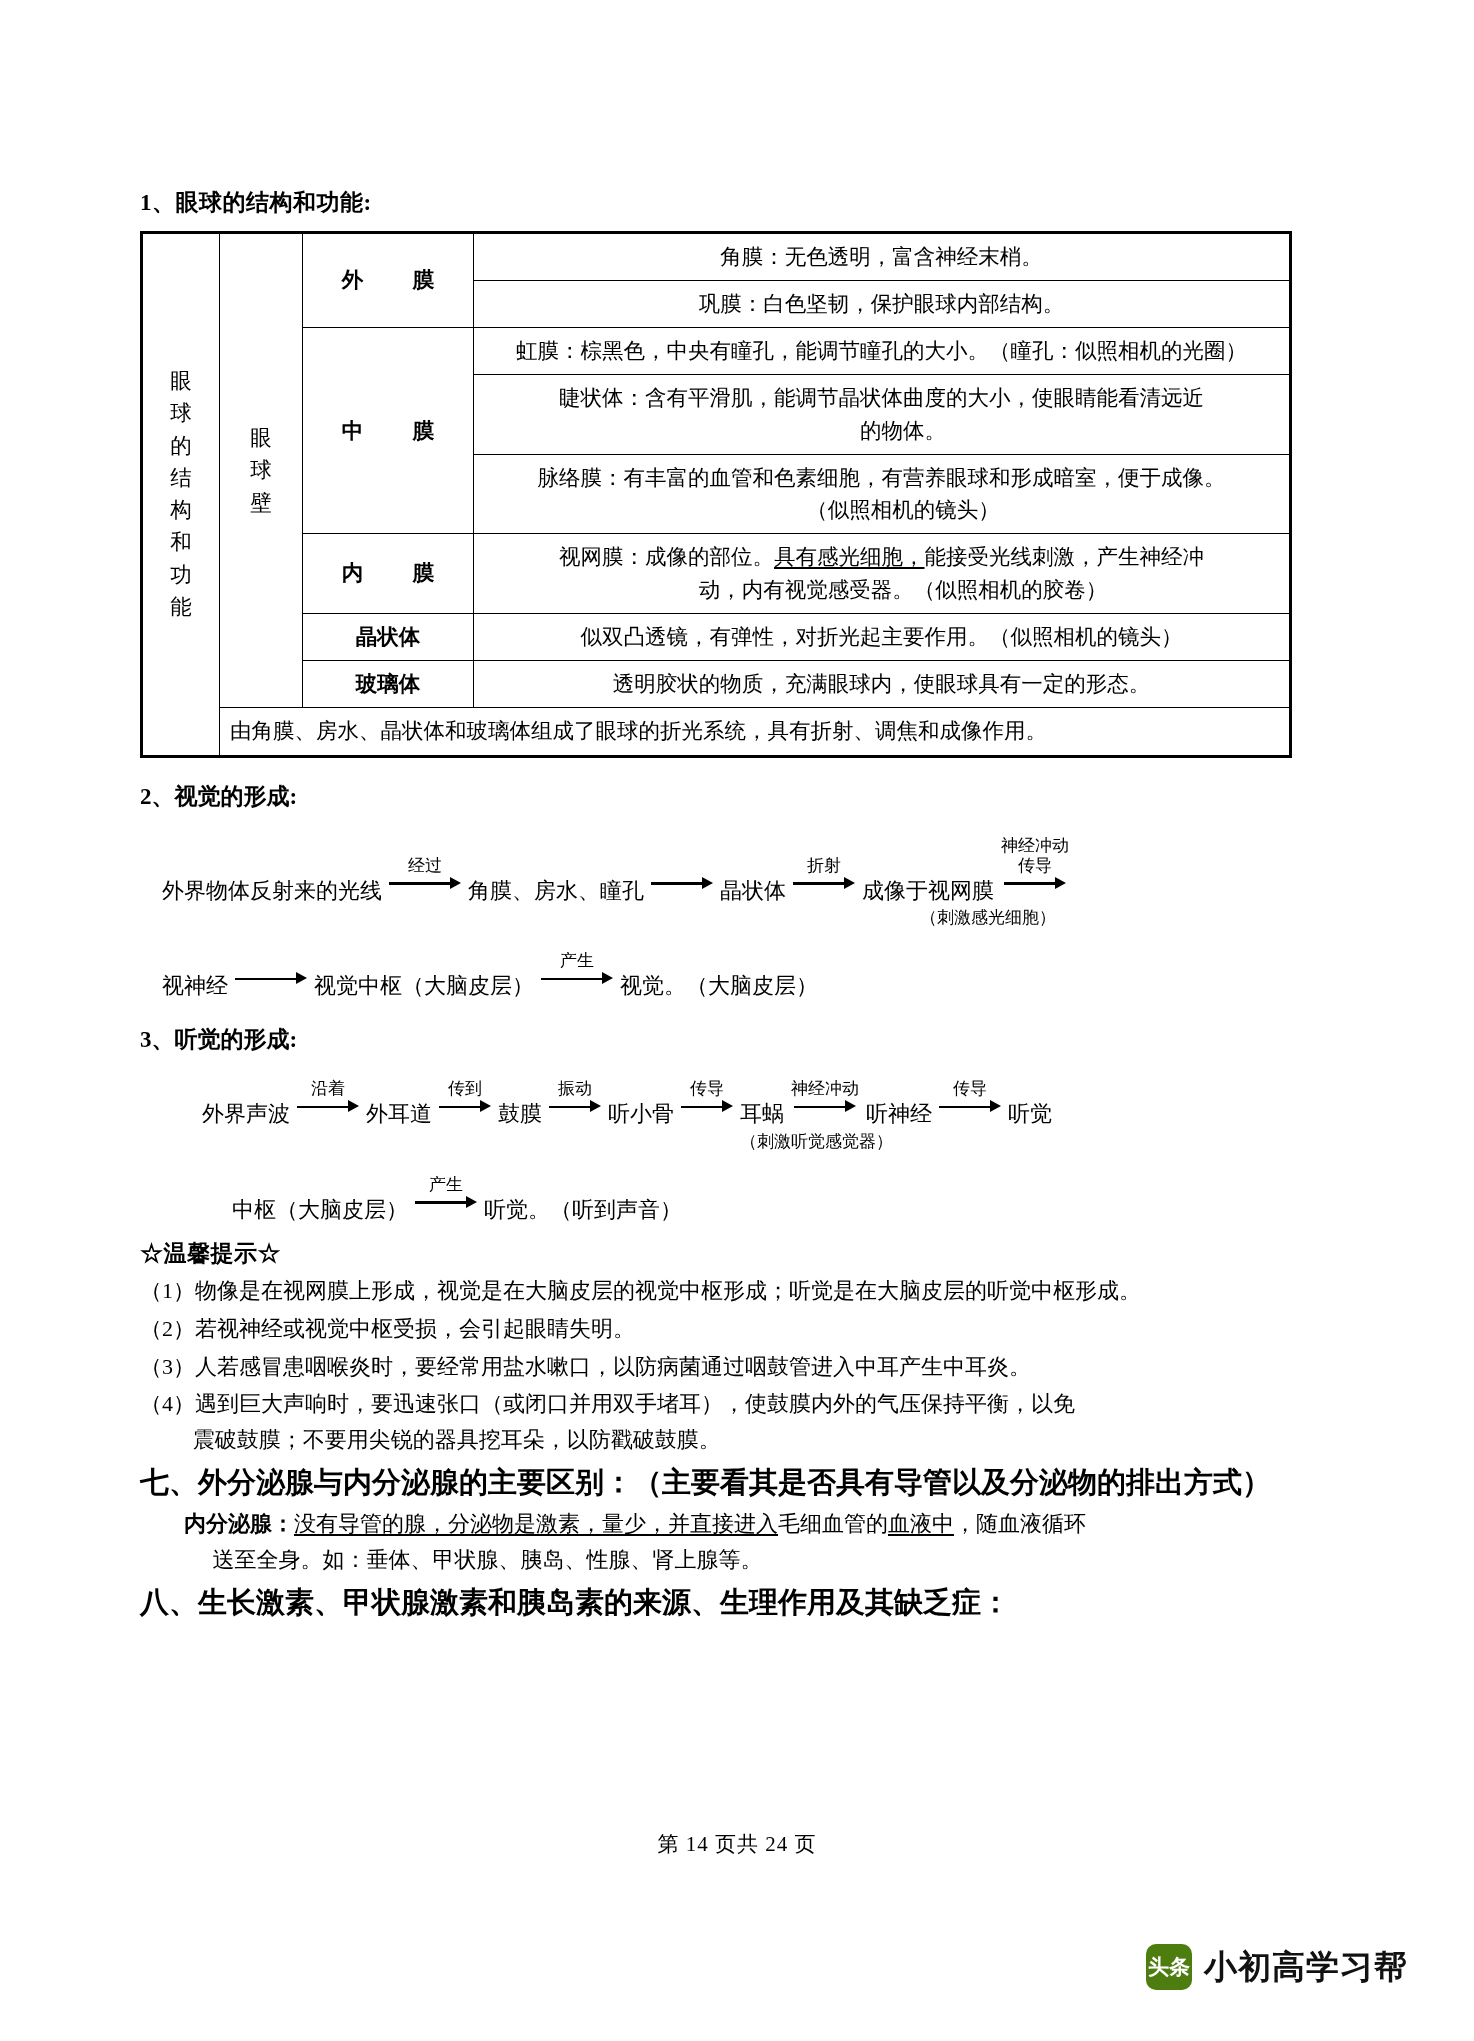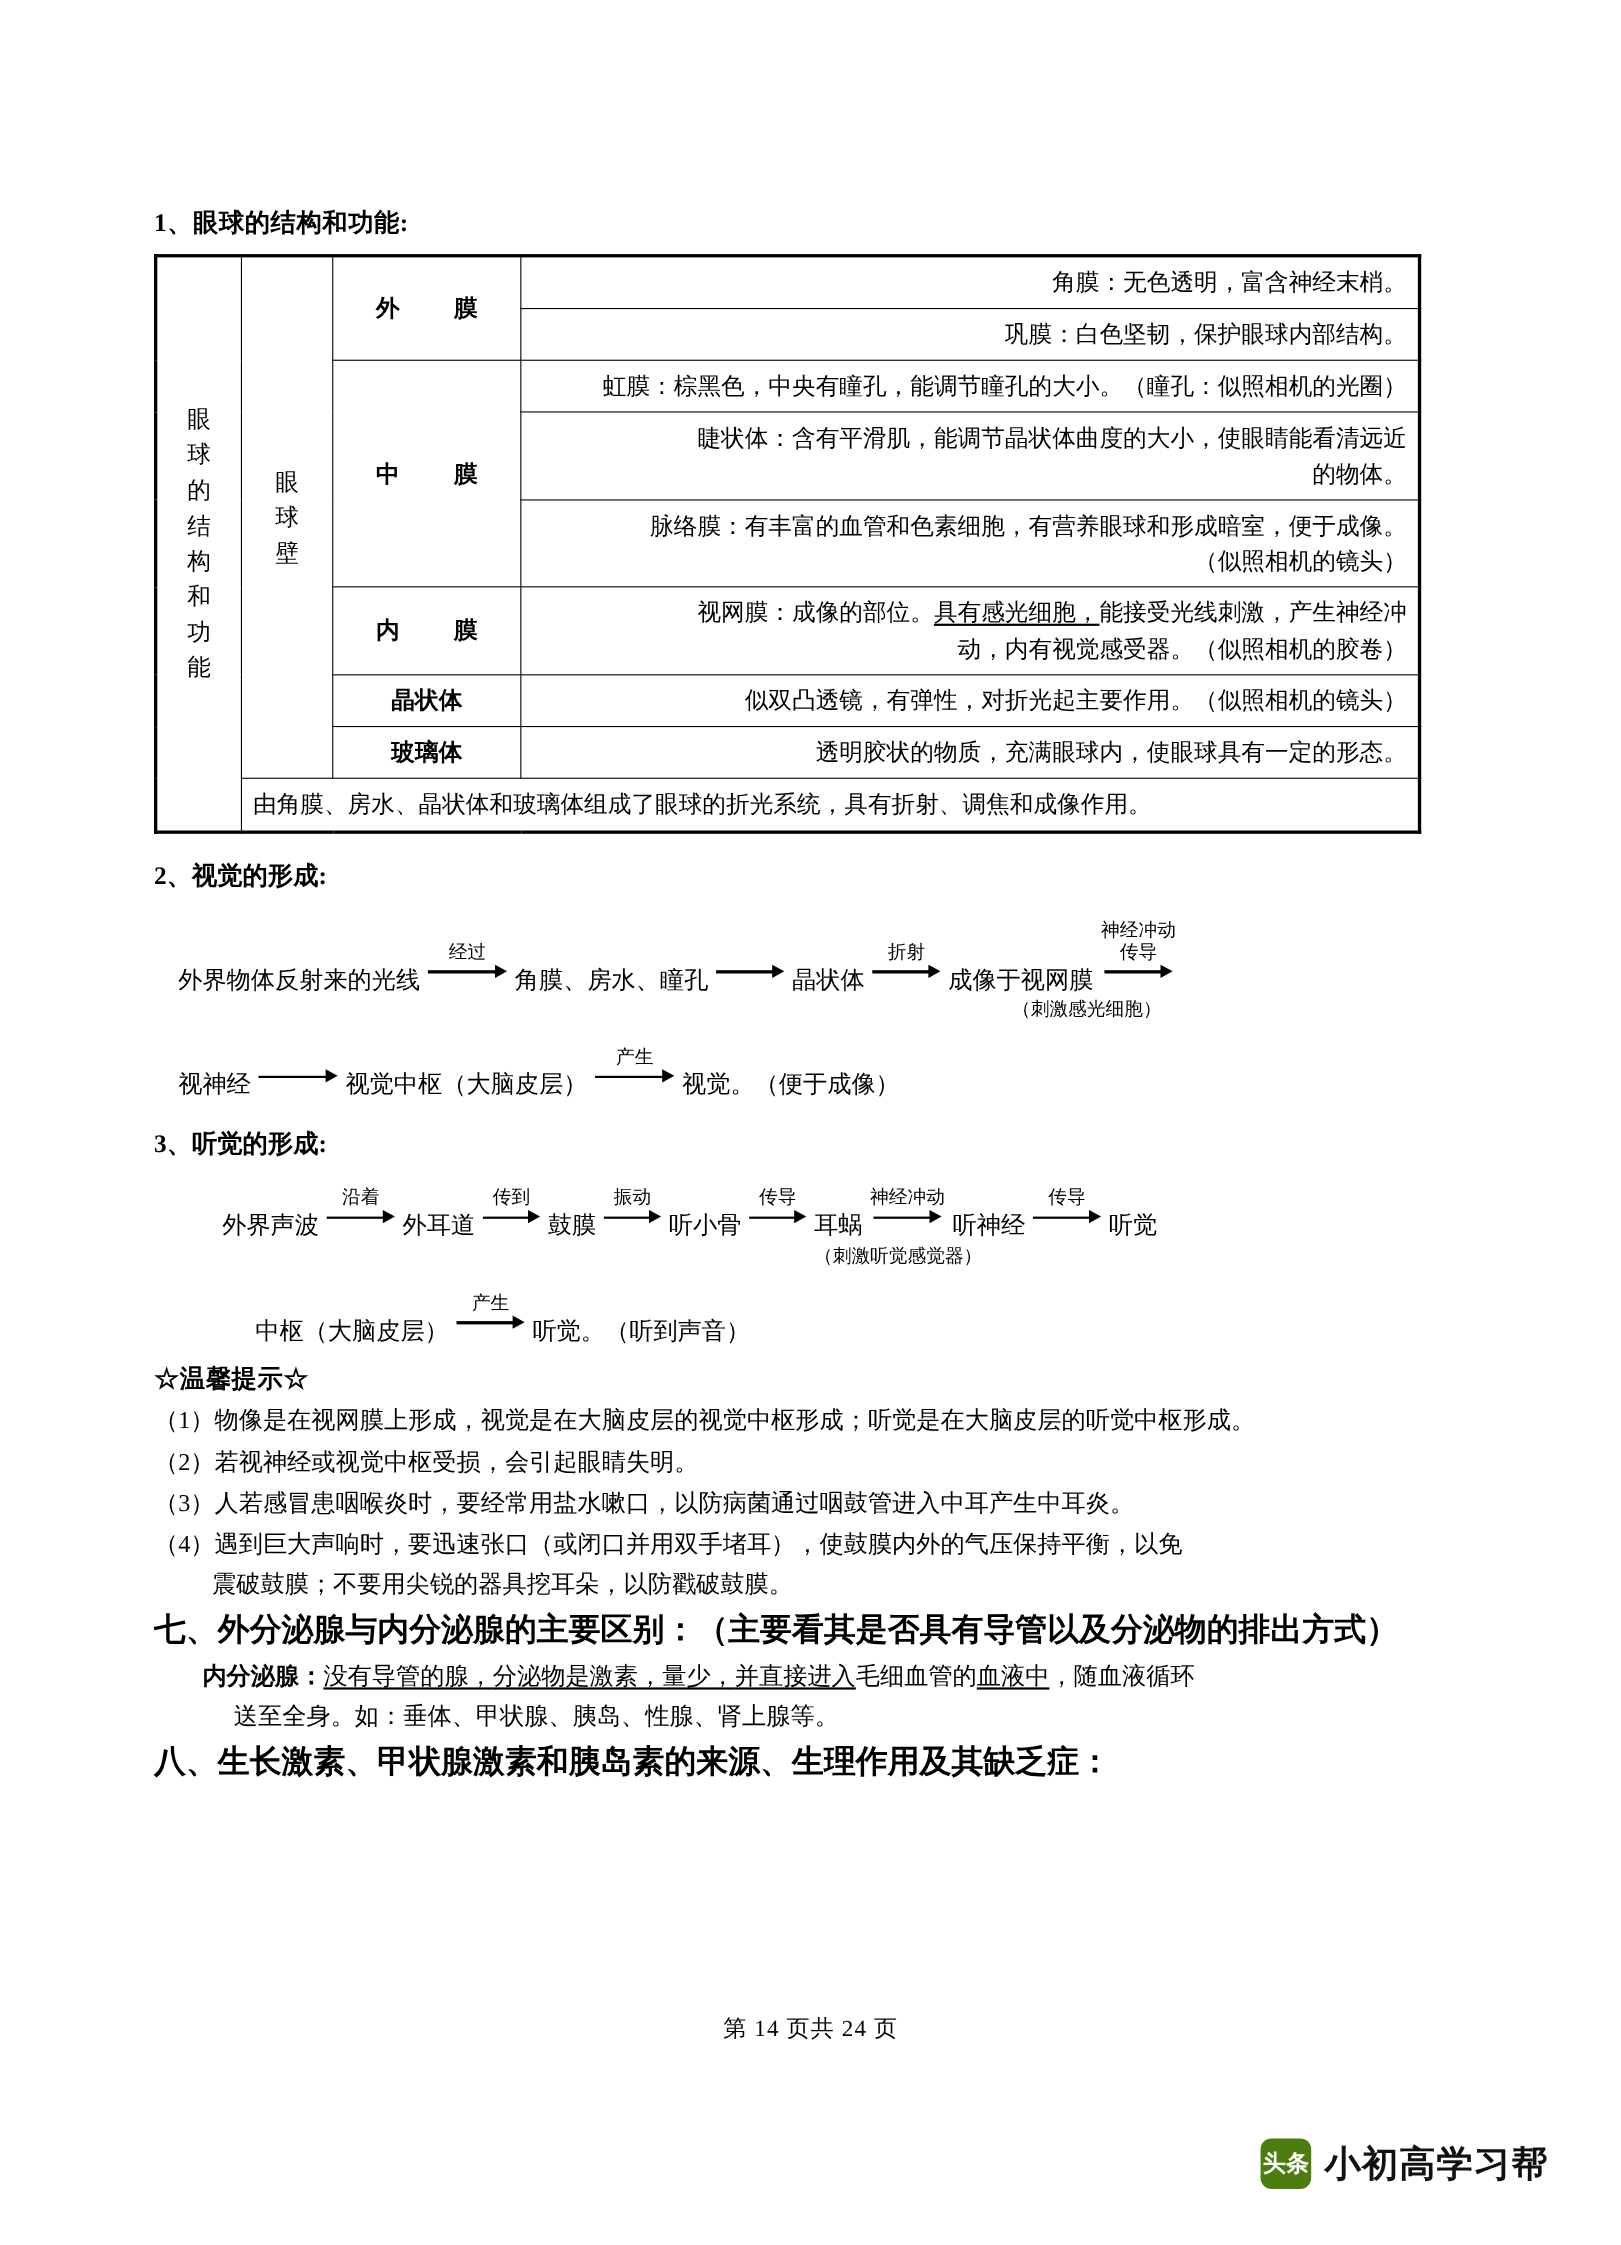--- a/index.html
+++ b/index.html
@@ -69,21 +69,21 @@
   td.layer{
     width:150px;
     text-align:center;
     font-weight:bold;
     letter-spacing:14px;
     text-indent:14px;
     font-size:22px;
   }
   td.layer.nospace{letter-spacing:0;text-indent:0;}
   td.desc{
-    text-align:right;
+    text-align:center;
   }
   td.desc .ind{display:block;text-indent:2em;}
   td.summary{
     text-align:left;
     padding:10px 12px;
     border-top:3px solid #000;
   }
   .u{ text-decoration:underline; text-underline-offset:3px;}
 
   
@@ -319,21 +319,21 @@
       <div class="flowline">
         <span class="node">视神经</span>
         <span class="arrow w70">
           <span class="shaft"></span>
         </span>
         <span class="node">视觉中枢（大脑皮层）</span>
         <span class="arrow w70">
           <span class="lab">产生</span>
           <span class="shaft"></span>
         </span>
-        <span class="node">视觉。（便于成像）</span>
+        <span class="node">视觉。（大脑皮层）</span>
       </div>
     </div>
 
     <div class="sec-head">3、听觉的形成:</div>
 
     <div class="flow flowwrap2">
       <div class="flowline">
         <span class="node">外界声波</span>
         <span class="arrow w60">
           <span class="lab">沿着</span>

